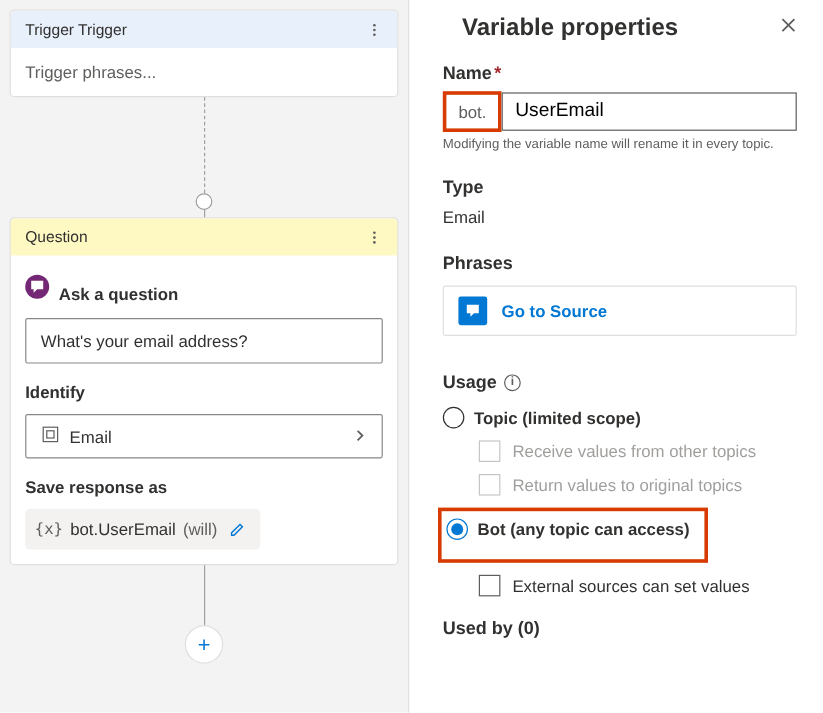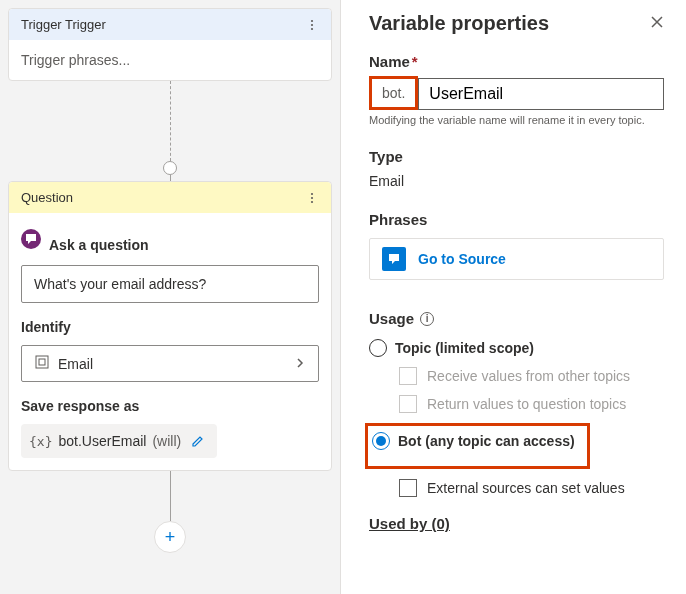--- a/index.html
+++ b/index.html
@@ -138,31 +138,31 @@
       padding: 12px 22px 12px 28px;
       border-left: 1px solid #e1dfdd;
       overflow: hidden;
     }
     .rp-header {
       display: flex;
       justify-content: space-between;
       align-items: center;
       margin-bottom: 18px;
     }
-    .rp-header h2 { font-size: 20px; font-weight: 600; }
+    .rp-header h2 { font-size: 20px; font-weight: 600; margin-left: 16px; }
     .close-btn { cursor: pointer; font-size: 16px; color: #605e5c; }
     .field-label {
       font-weight: 600;
       font-size: 15px;
       margin-bottom: 6px;
     }
     .required { color: #a4262c; margin-left: 2px; }
     .name-row {
       display: flex;
-      align-items: flex-end;
+      align-items: center;
       margin-bottom: 4px;
     }
     .highlight-red { border: 3px solid #d83b01; }
     .name-prefix {
       padding: 6px 10px;
       color: #605e5c;
       background: #fff;
     }
     .name-input {
       flex: 1;
@@ -226,21 +226,21 @@
       margin-bottom: 10px;
     }
     .checkbox {
       width: 18px; height: 18px;
       border: 1px solid #a19f9d;
       flex-shrink: 0;
     }
     .checkbox-row.disabled { color: #a19f9d; }
     .checkbox-row.disabled .checkbox { border-color: #c8c6c4; }
     .highlight-box { border: 3px solid #d83b01; padding: 4px 8px 4px 0; margin-left: -4px; width: fit-content; }
-    .used-by { margin-top: 18px; font-weight: 600; font-size: 15px; text-decoration: underline; }
+    .used-by { margin-top: 18px; font-weight: 600; font-size: 15px; }
   </style>
 </head>
 <body>
 
 <div class="left-panel">
   <div class="card">
     <div class="card-header trigger-header">
       <span>Trigger Trigger</span>
       <span class="more-icon">
         <svg width="14" height="14" viewBox="0 0 14 14">
@@ -361,21 +361,21 @@
   <div class="radio-row">
     <div class="radio"></div>
     <span class="radio-label">Topic (limited scope)</span>
   </div>
   <div class="checkbox-row disabled">
     <div class="checkbox"></div>
     <span>Receive values from other topics</span>
   </div>
   <div class="checkbox-row disabled">
     <div class="checkbox"></div>
-    <span>Return values to question topics</span>
+    <span>Return values to original topics</span>
   </div>
 
   <div class="highlight-box">
     <div class="radio-row" style="margin-bottom:10px; padding:2px 4px;">
       <div class="radio selected"></div>
       <span class="radio-label">Bot (any topic can access)</span>
     </div>
   </div>
 
   <div class="checkbox-row" style="margin-top:10px;">

